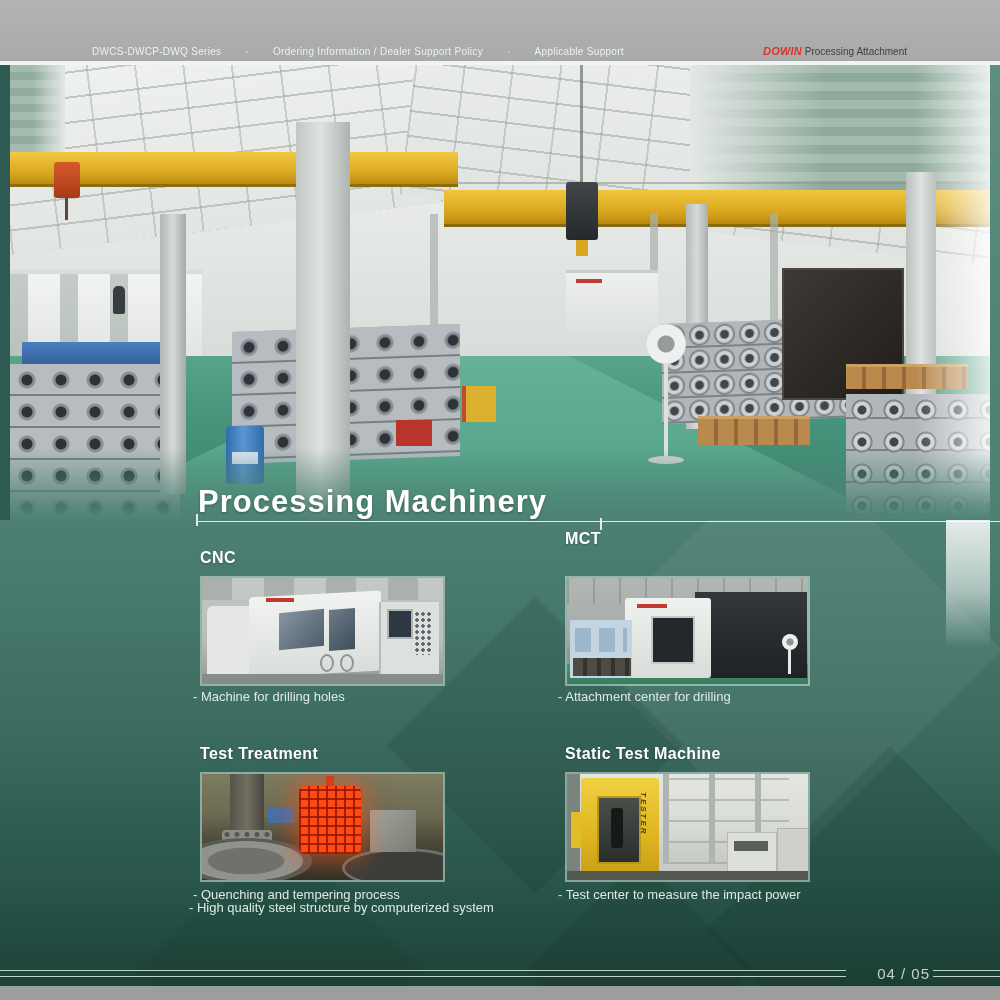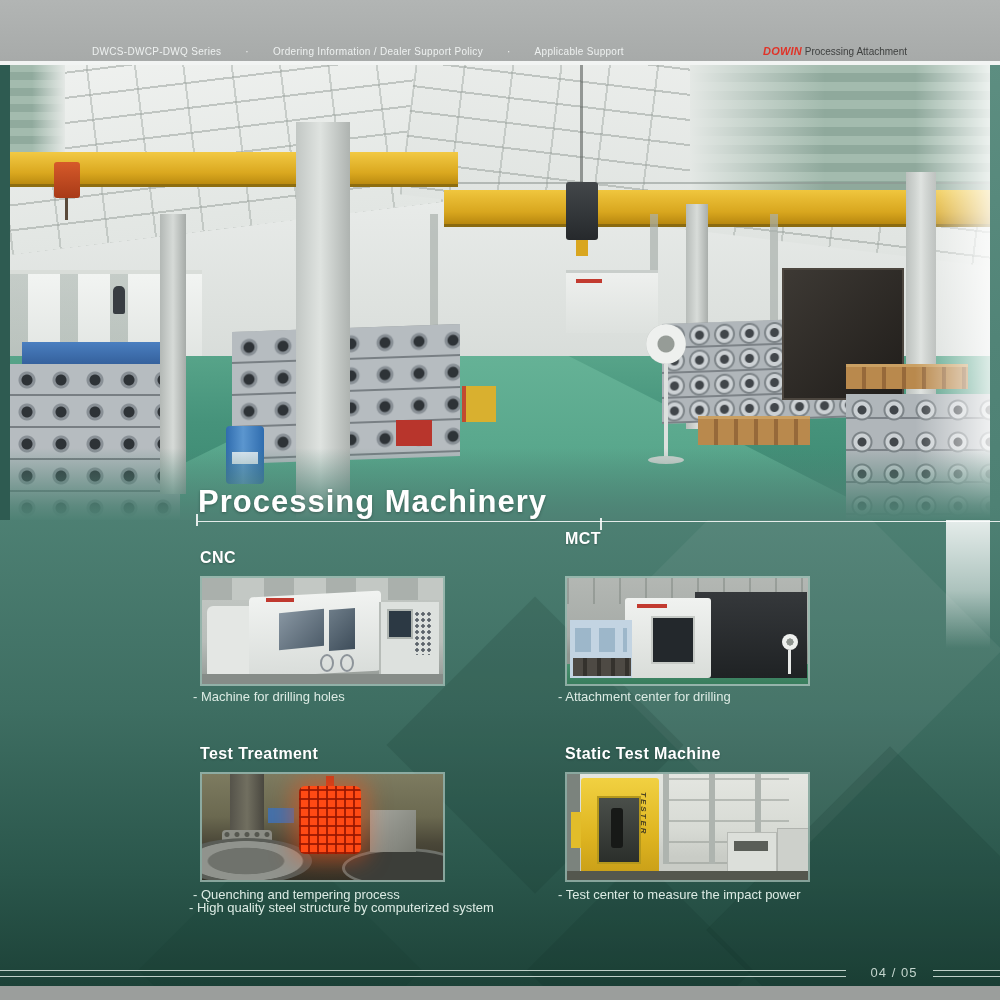--- a/index.html
+++ b/index.html
@@ -169,21 +169,21 @@
     color:#473f22;letter-spacing:2px;}
   .st-cab1{left:160px;top:58px;width:50px;height:44px;background:#dcdfda;border:1px solid #b7bab5;box-sizing:border-box;}
   .st-cab1 i{position:absolute;left:6px;top:8px;width:34px;height:10px;background:#5a5e58;}
   .st-cab2{left:210px;top:54px;width:32px;height:48px;background:#cdd0cb;border:1px solid #b0b3ae;box-sizing:border-box;}
   .st-base{left:0;bottom:0;width:100%;height:9px;background:#54574e;}
 
   
   .f-line{height:5px;border-top:1.5px solid #bfd0c9;border-bottom:1.5px solid #bfd0c9;z-index:5;}
   .f-line-l{left:0;top:970px;width:846px;}
   .f-line-r{left:933px;top:970px;width:67px;}
-  .page-num{left:858px;top:965px;width:72px;text-align:center;font-size:13px;letter-spacing:1px;color:#c3d4cd;z-index:5;}
+  .page-num{left:858px;top:965px;width:72px;text-align:right;font-size:15px;letter-spacing:1px;color:#c3d4cd;z-index:5;}
 </style>
 </head>
 <body>
 
 <div class="page">
 
   <div class="abs header-bar"></div>
   <div class="abs header-row">
     <span>DWCS-DWCP-DWQ Series</span>
     <span class="header-sep">·</span>

